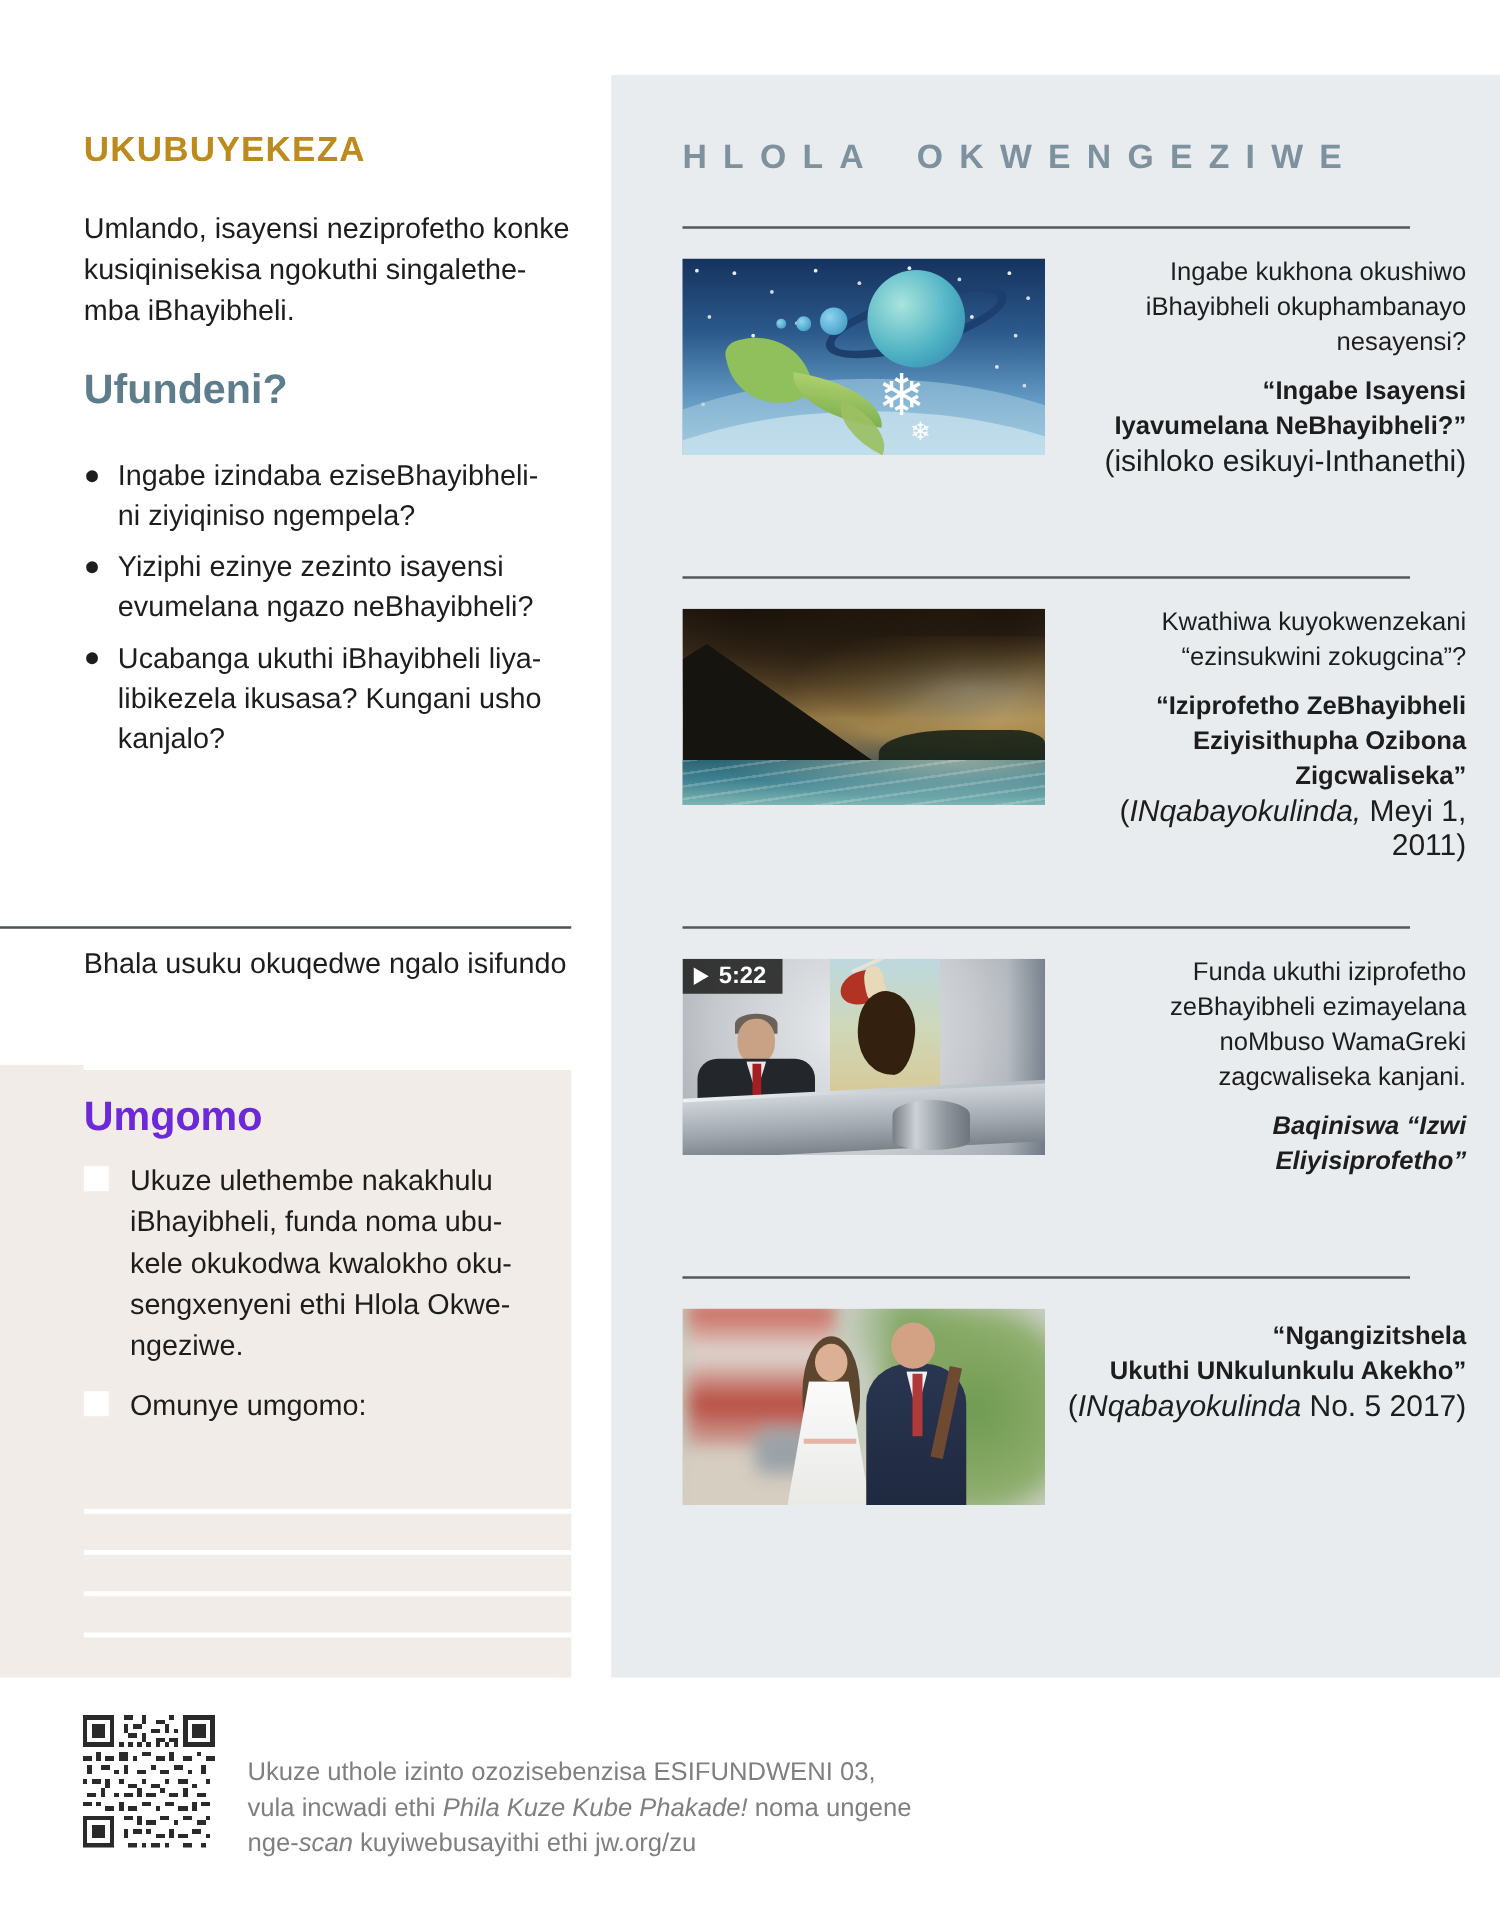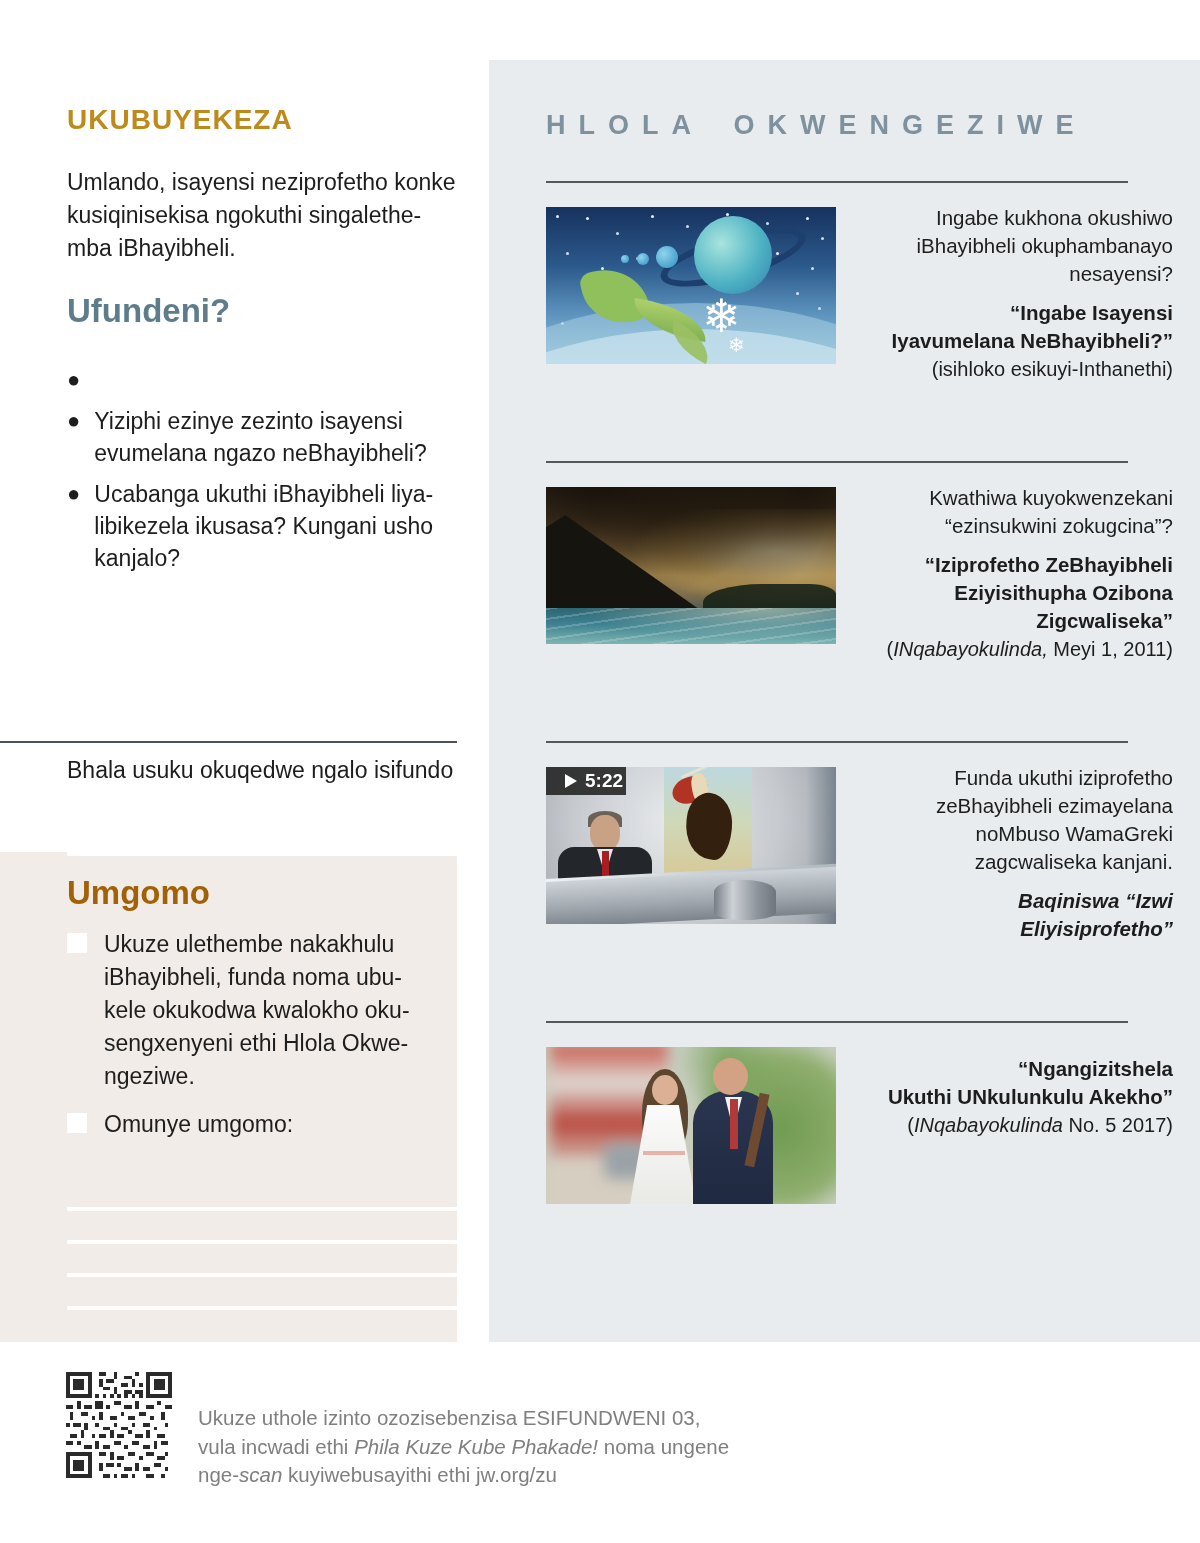--- a/index.html
+++ b/index.html
@@ -14,42 +14,42 @@
   .review-heading { position:absolute; left:67px; top:104px; font-size:28px; font-weight:700; letter-spacing:1px; color:#BD8B1D; }
   .review-paragraph { position:absolute; left:67px; top:166px; width:400px; font-size:23px; line-height:33px; }
   .questions-heading { position:absolute; left:67px; top:292px; font-size:33px; font-weight:600; color:#5E7D8C; }
   .bullet-list { position:absolute; left:67px; top:364px; width:400px; list-style:none; }
   .bullet-list li { display:flex; gap:14px; margin-bottom:9px; font-size:23px; line-height:32px; }
   .bullet-dot { flex:0 0 auto; font-size:22px; line-height:32px; }
   .left-rule { position:absolute; left:0; top:741px; width:457px; height:2px; background:#4d5256; }
   .write-date { position:absolute; left:67px; top:757px; font-size:23px; }
 
   .goal-box { position:absolute; left:0; top:852px; width:457px; height:490px; background:#F1ECE7; }
-  .goal-heading { position:absolute; left:67px; top:22px; font-size:33px; font-weight:600; color:#a16207; }
+  .goal-heading { position:absolute; left:67px; top:22px; font-size:33px; font-weight:600; color:#6d28d9; }
   .goal-item { position:absolute; left:67px; display:flex; gap:17px; font-size:23px; line-height:33px; width:370px; }
   .goal-item.gi1 { top:76px; }
   .goal-item.gi2 { top:256px;text-align:center; }
   .checkbox { flex:0 0 auto; width:20px; height:20px; margin-top:5px; background:#ffffff; }
   .write-line { position:absolute; left:67px; width:390px; height:4px; background:#ffffff; }
   .write-line:nth-of-type(1){ top:289px; } .write-line:nth-of-type(2){ top:322px; }
   .write-line:nth-of-type(3){ top:355px; } .write-line:nth-of-type(4){ top:388px; }
   .write-line:nth-of-type(5){ top:421px; } .write-line:nth-of-type(6){ top:454px; }
 
   
   .right-panel { position:absolute; left:489px; top:60px; width:711px; height:1282px; background:#E9ECEE;text-align:right; }
   .panel-heading { position:absolute; left:57px; top:50px; font-size:27px; font-weight:700; letter-spacing:13px; word-spacing:10px; color:#7E919E; white-space:nowrap; }
   .rp-rule { position:absolute; left:57px; width:582px; height:2px; background:#53585c; }
   .rp-rule.r1{ top:121px; } .rp-rule.r2{ top:401px; } .rp-rule.r3{ top:681px; } .rp-rule.r4{ top:961px; }
   .rp-section { position:absolute; left:57px; width:645px; height:240px; }
   .rp-section.s1{ top:147px; } .rp-section.s2{ top:427px; } .rp-section.s3{ top:707px; } .rp-section.s4{ top:987px; }
   .rp-text { position:absolute; left:297px; top:-3px; width:330px; }
   .intro { font-size:20.5px; line-height:28px; }
   .rtitle { font-size:20.5px; line-height:28px; font-weight:700; margin-top:11px; }
   .rtitle.ital { font-style:italic; }
-  .source { font-size:20px; line-height:27px; margin-top:1px; }
+  .source { font-size:24px; line-height:27px; margin-top:1px; }
   .source i { font-style:italic; }
 
   .thumb { position:absolute; left:0; top:0; width:290px; height:157px; overflow:hidden; }
 
   
   .t1 { background:linear-gradient(180deg,#16325f 0%,#2c5a8c 38%,#5c93bd 68%,#9cc6dd 100%); }
   .t1-arc { position:absolute; border-radius:50%; }
   .t1-arc.a1 { width:520px; height:270px; left:-110px; top:96px; background:rgba(165,205,225,.55); }
   .t1-arc.a2 { width:560px; height:300px; left:-130px; top:122px; background:rgba(205,230,240,.7); }
   .t1-stars { position:absolute; left:10px; top:8px; width:3px; height:3px; border-radius:50%; background:rgba(255,255,255,.9);
@@ -97,21 +97,21 @@
   .t3-rider { position:absolute; left:28px; top:6px; width:16px; height:30px; background:#e8d9b8; border-radius:40%; transform:rotate(-10deg); }
   .t3-horse { position:absolute; left:22px; top:26px; width:46px; height:66px; background:#33200f; border-radius:45% 55% 30% 60%/40% 50% 45% 55%; transform:rotate(7deg); }
   .t3-hair { position:absolute; left:42px; top:44px; width:34px; height:16px; background:#6b6158; border-radius:50% 50% 0 0; }
   .t3-head { position:absolute; left:44px; top:48px; width:30px; height:36px; background:#c9a286; border-radius:46%; }
   .t3-suit { position:absolute; left:12px; top:80px; width:94px; height:50px; background:#23262b; border-radius:16px 16px 0 0; }
   .t3-shirt { position:absolute; left:51px; top:82px; width:16px; height:26px; background:#e8e8e8; clip-path:polygon(0 0,100% 0,50% 100%); }
   .t3-tie { position:absolute; left:56px; top:84px; width:7px; height:32px; background:#a61e22; }
   .t3-desk { position:absolute; left:0; bottom:-4px; width:100%; height:46px; background:linear-gradient(180deg,#cdd3d8,#9fa6ad 60%,#7c838a); transform:skewY(-3deg); transform-origin:left; }
   .t3-deskedge { position:absolute; left:0; bottom:38px; width:100%; height:7px; background:linear-gradient(90deg,#eef2f4,#aeb8be); transform:skewY(-3deg); transform-origin:left; }
   .t3-cyl { position:absolute; left:168px; bottom:4px; width:62px; height:40px; background:linear-gradient(90deg,#777e85,#ccd1d6 30%,#8d949b 70%,#6e757c); border-radius:50%/30% 30% 18% 18%; }
-  .t3-badge { position:absolute; left:0; top:0; width:80px; height:28px; background:rgba(33,33,33,.88); display:flex; align-items:center; gap:8px; padding-left:19px; }
+  .t3-badge { position:absolute; left:0; top:0; width:80px; height:28px; background:rgba(33,33,33,.88); display:flex; align-items:center; gap:8px; padding-left:9px; }
   .play-tri { width:0; height:0; border-left:12px solid #fff; border-top:7px solid rgba(0,0,0,0); border-bottom:7px solid rgba(0,0,0,0); }
   .t3-time { color:#fff; font-size:19px; font-weight:700; }
 
   
   .t4-bg { position:absolute; inset:0; background:#c9cfc2; }
   .t4-blob { position:absolute; filter:blur(7px); }
   .t4-building { left:4px; top:-4px; width:118px; height:128px; background:linear-gradient(180deg,#c75548 0%,#e0ded8 32%,#b8473c 62%,#d9d5cc 100%); }
   .t4-green-r { right:-24px; top:-14px; width:160px; height:190px; background:radial-gradient(circle,#6f9a50,#8fae6e 58%,rgba(0,0,0,0) 75%); }
   .t4-green-t { left:118px; top:-24px; width:130px; height:76px; background:radial-gradient(circle,#7aa35b,rgba(0,0,0,0) 70%); }
   .t4-path { left:0; bottom:-14px; width:65%; height:56px; background:#d6cec0; }
@@ -138,20 +138,22 @@
 
   <h1 class="review-heading">UKUBUYEKEZA</h1>
   <p class="review-paragraph preline">Umlando, isayensi neziprofetho konke
 kusiqinisekisa ngokuthi singalethe-
 mba iBhayibheli.</p>
   <h2 class="questions-heading">Ufundeni?</h2>
 
   <ul class="bullet-list">
     <li>
       <span class="bullet-dot">●</span>
+      <span class="preline">Ingabe izindaba eziseBhayibheli-
+ni ziyiqiniso ngempela?</span>
     </li>
     <li>
       <span class="bullet-dot">●</span>
       <span class="preline">Yiziphi ezinye zezinto isayensi
 evumelana ngazo neBhayibheli?</span>
     </li>
     <li>
       <span class="bullet-dot">●</span>
       <span class="preline">Ucabanga ukuthi iBhayibheli liya-
 libikezela ikusasa? Kungani usho

